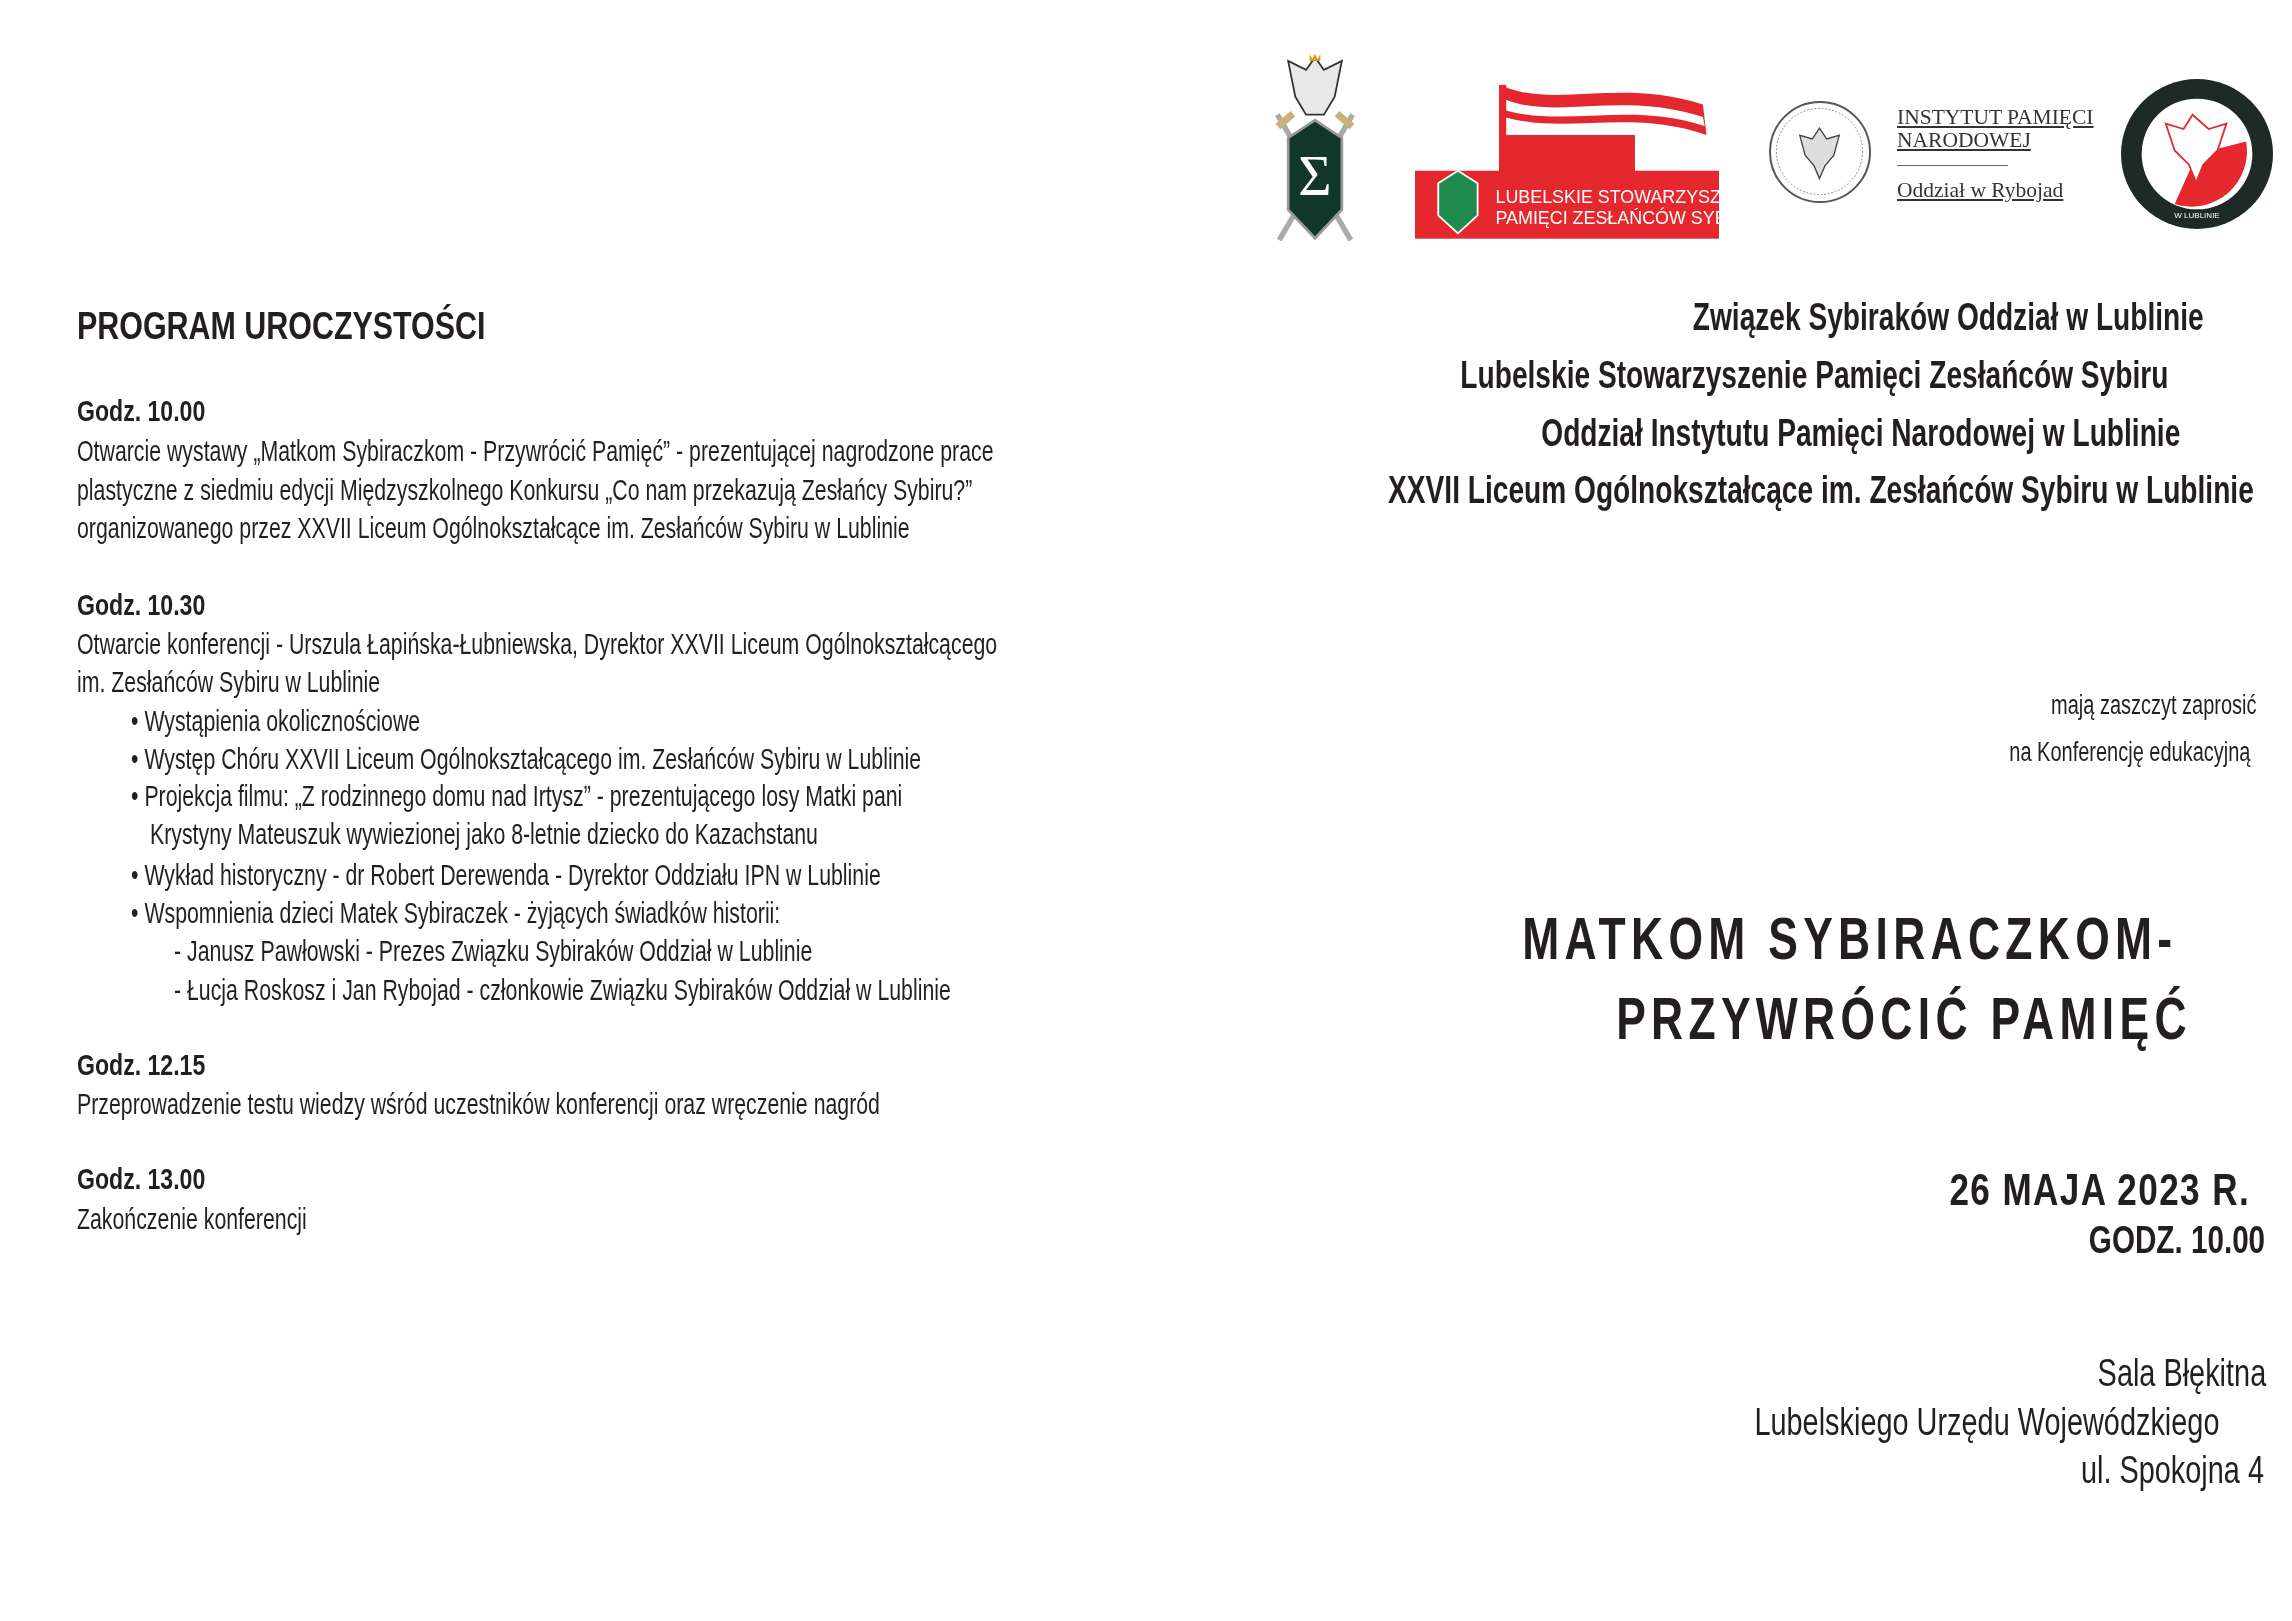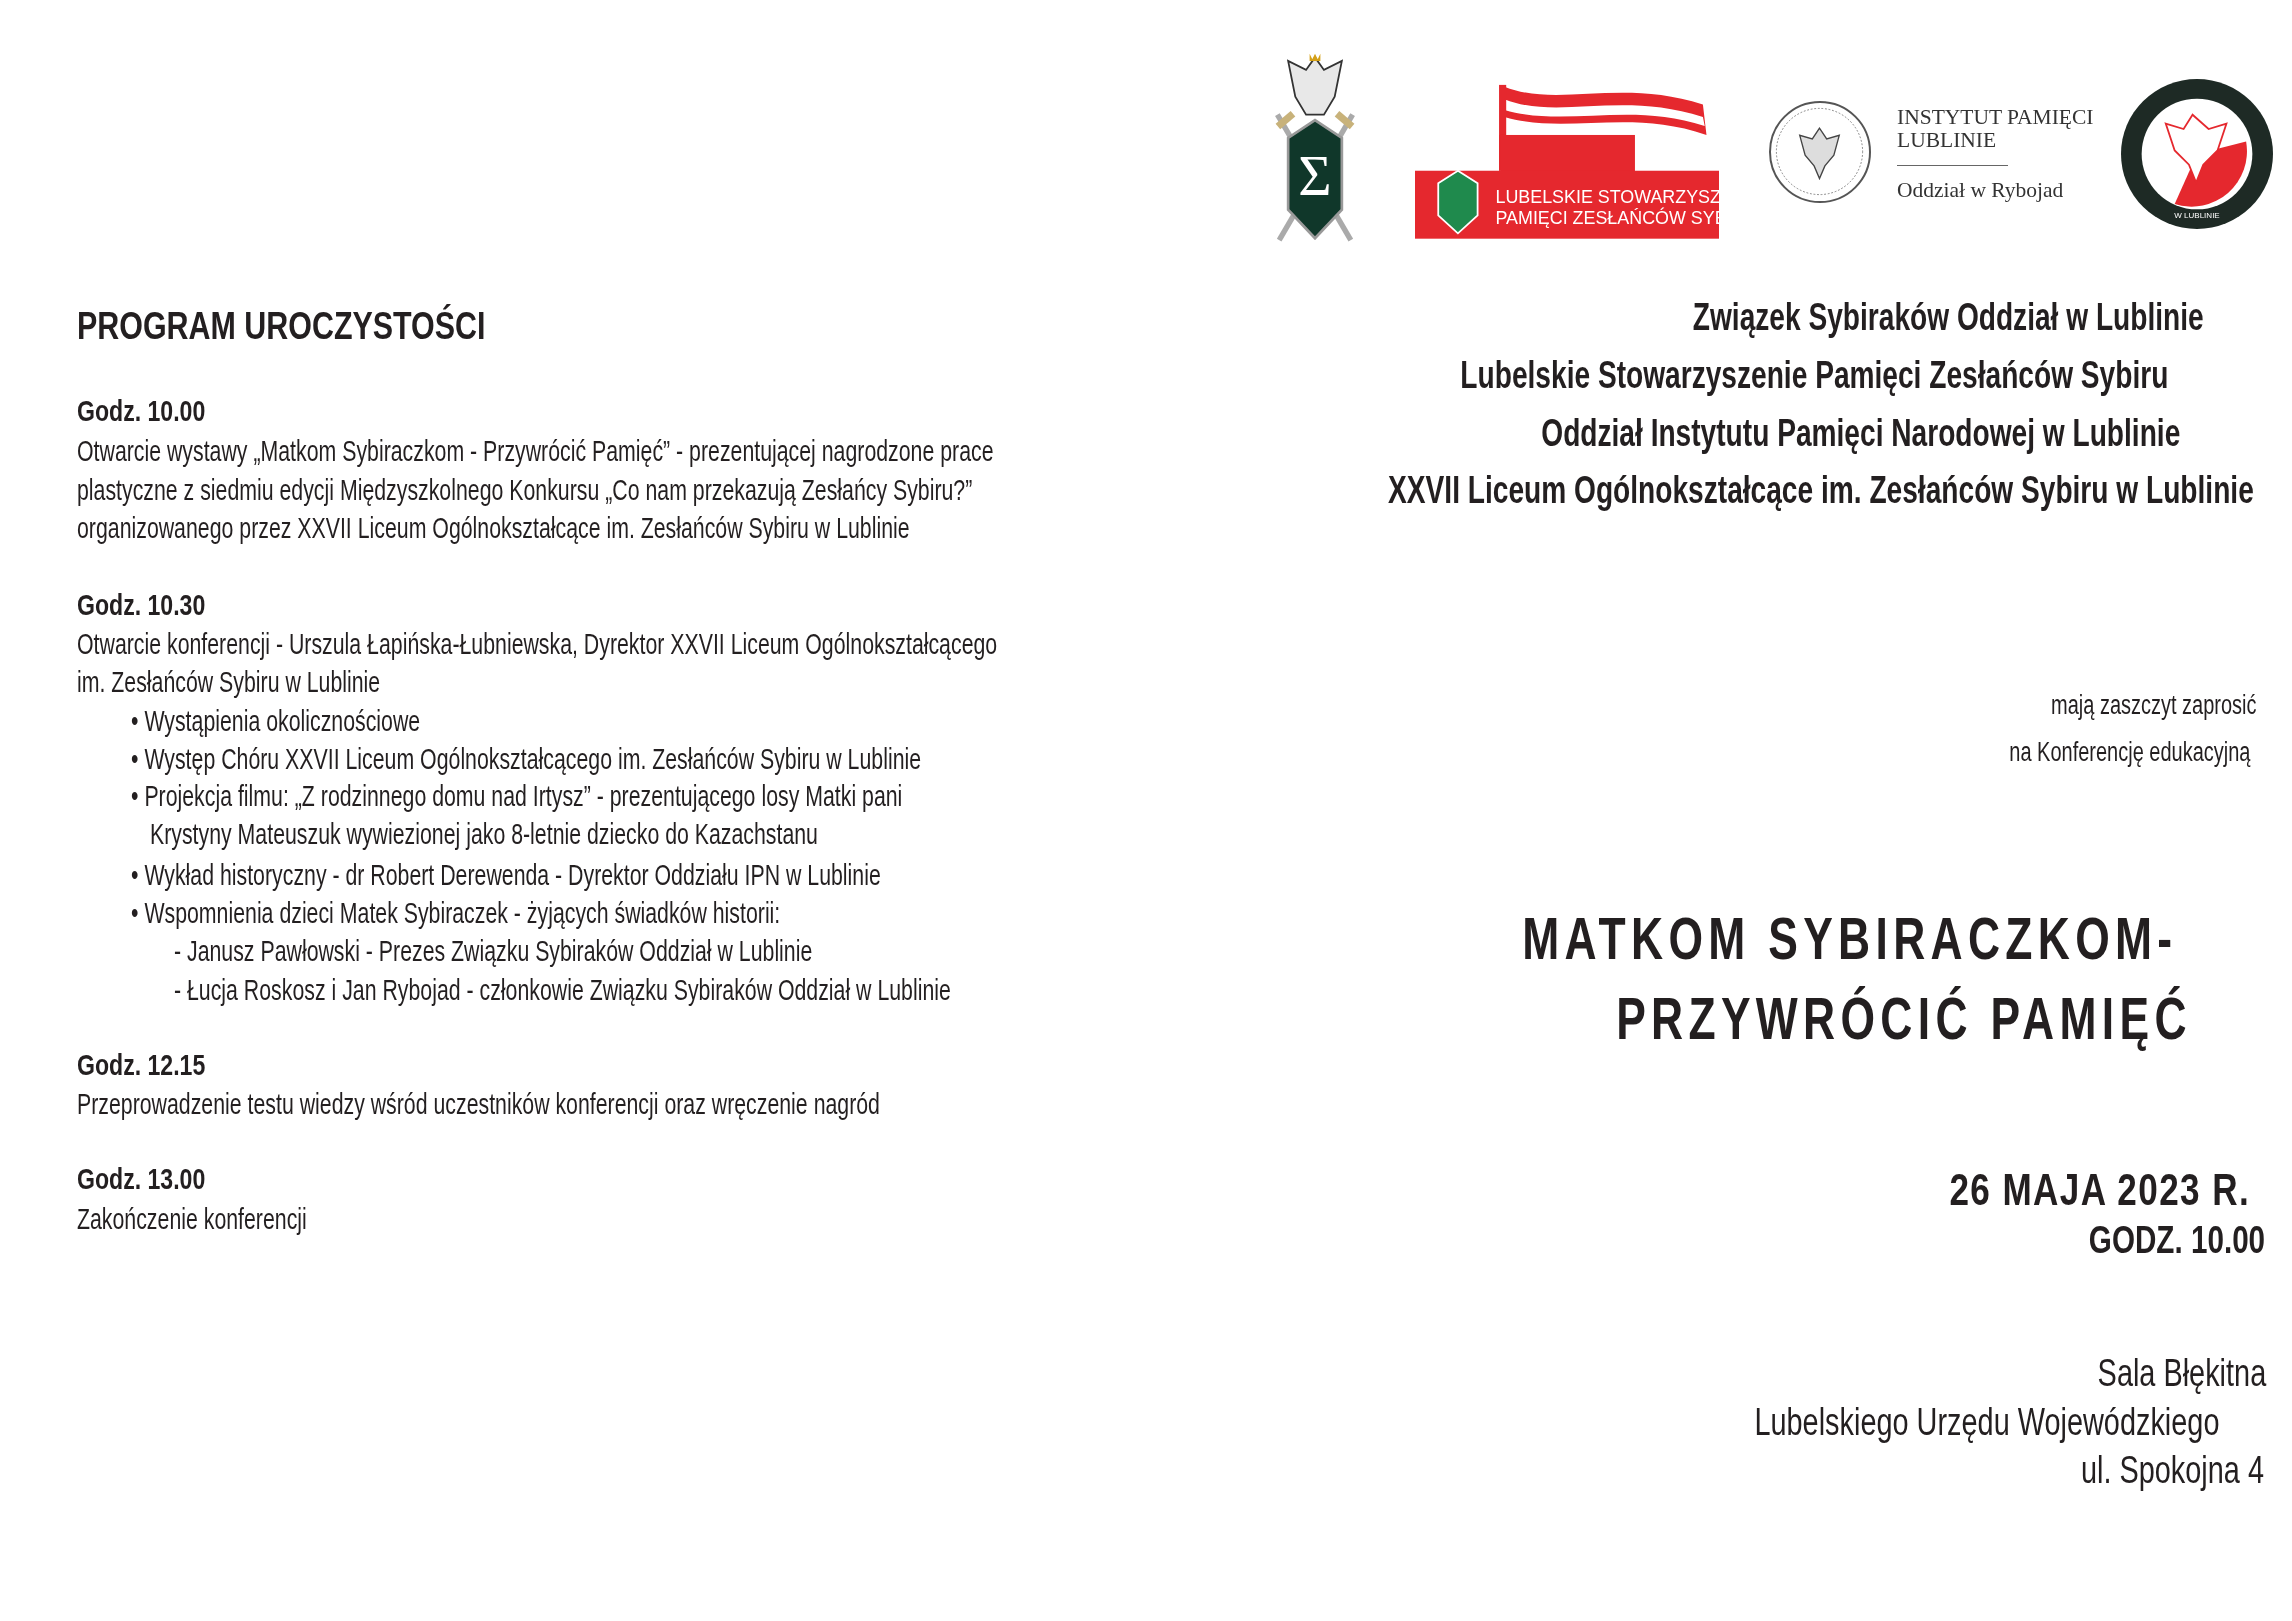--- a/index.html
+++ b/index.html
@@ -30,21 +30,21 @@
   .hour { font-weight:bold; font-size:39px; }
   .hour > span { transform:scaleX(0.76); }
   .venue { font-size:38px; }
   .venue > span { transform:scaleX(0.76); }
 
   
   .logo { position:absolute; }
   #logo-zs { left:1270px; top:52px; width:90px; height:197px; }
   #logo-lsp { left:1415px; top:81px; width:304px; height:158px; }
   #logo-ipn-seal { left:1769px; top:101px; width:102px; height:102px; border-radius:50%; border:2.7px solid #555; box-sizing:border-box; background:#fff; }
-  #ipn-text { left:1897px; top:106px; font-family:"Liberation Serif", serif; color:#333; font-size:21.5px; line-height:23px; }
+  #ipn-text { left:1897px; top:106px; font-family:"Liberation Serif", serif; color:#333; font-size:21.5px; line-height:23px;text-decoration:underline; }
   #ipn-text .rule { width:111px; height:1.8px; background:#666; margin:12.5px 0 12.5px 0; }
   #logo-school { left:2121px; top:79px; width:152px; height:150px; border-radius:50%; background:#1e2a25; }
 </style>
 </head>
 <body>
 
 <div class="logo" id="logo-zs">
   <svg width="90" height="197" viewBox="0 0 100 220">
     <line x1="8" y1="70" x2="90" y2="210" stroke="#aaa" stroke-width="6"></line>
     <line x1="92" y1="70" x2="10" y2="210" stroke="#aaa" stroke-width="6"></line>
@@ -72,21 +72,21 @@
 </div>
 
 <div class="logo" id="logo-ipn-seal">
   <svg width="97" height="97" viewBox="0 0 108 108">
     <circle cx="54" cy="54" r="48" fill="none" stroke="#777" stroke-width="1" stroke-dasharray="2 2"></circle>
     <path d="M54 28 L46 40 L32 36 L38 58 L48 70 L54 84 L60 70 L70 58 L76 36 L62 40 Z" fill="#ddd" stroke="#444" stroke-width="1.5"></path>
   </svg>
 </div>
 <div class="logo" id="ipn-text">
   <div>INSTYTUT PAMIĘCI</div>
-  <div>LUBLINIE</div>
+  <div>NARODOWEJ</div>
   <div class="rule"></div>
   <div>Oddział w Rybojad</div>
 </div>
 
 <div class="logo" id="logo-school">
   <svg width="152" height="150" viewBox="0 0 170 168">
     <circle cx="85" cy="84" r="62" fill="#fff"></circle>
     <path d="M85 84 L140 70 A62 62 0 0 1 60 140 Z" fill="#e5282e"></path>
     <path d="M80 40 L70 56 L50 50 L60 80 L76 96 L84 116 L92 96 L108 80 L118 50 L98 56 Z" fill="#fff" stroke="#e5282e" stroke-width="2"></path>
     <text x="85" y="156" font-size="9" fill="#fff" text-anchor="middle" font-family="Liberation Sans, sans-serif">W LUBLINIE</text>

